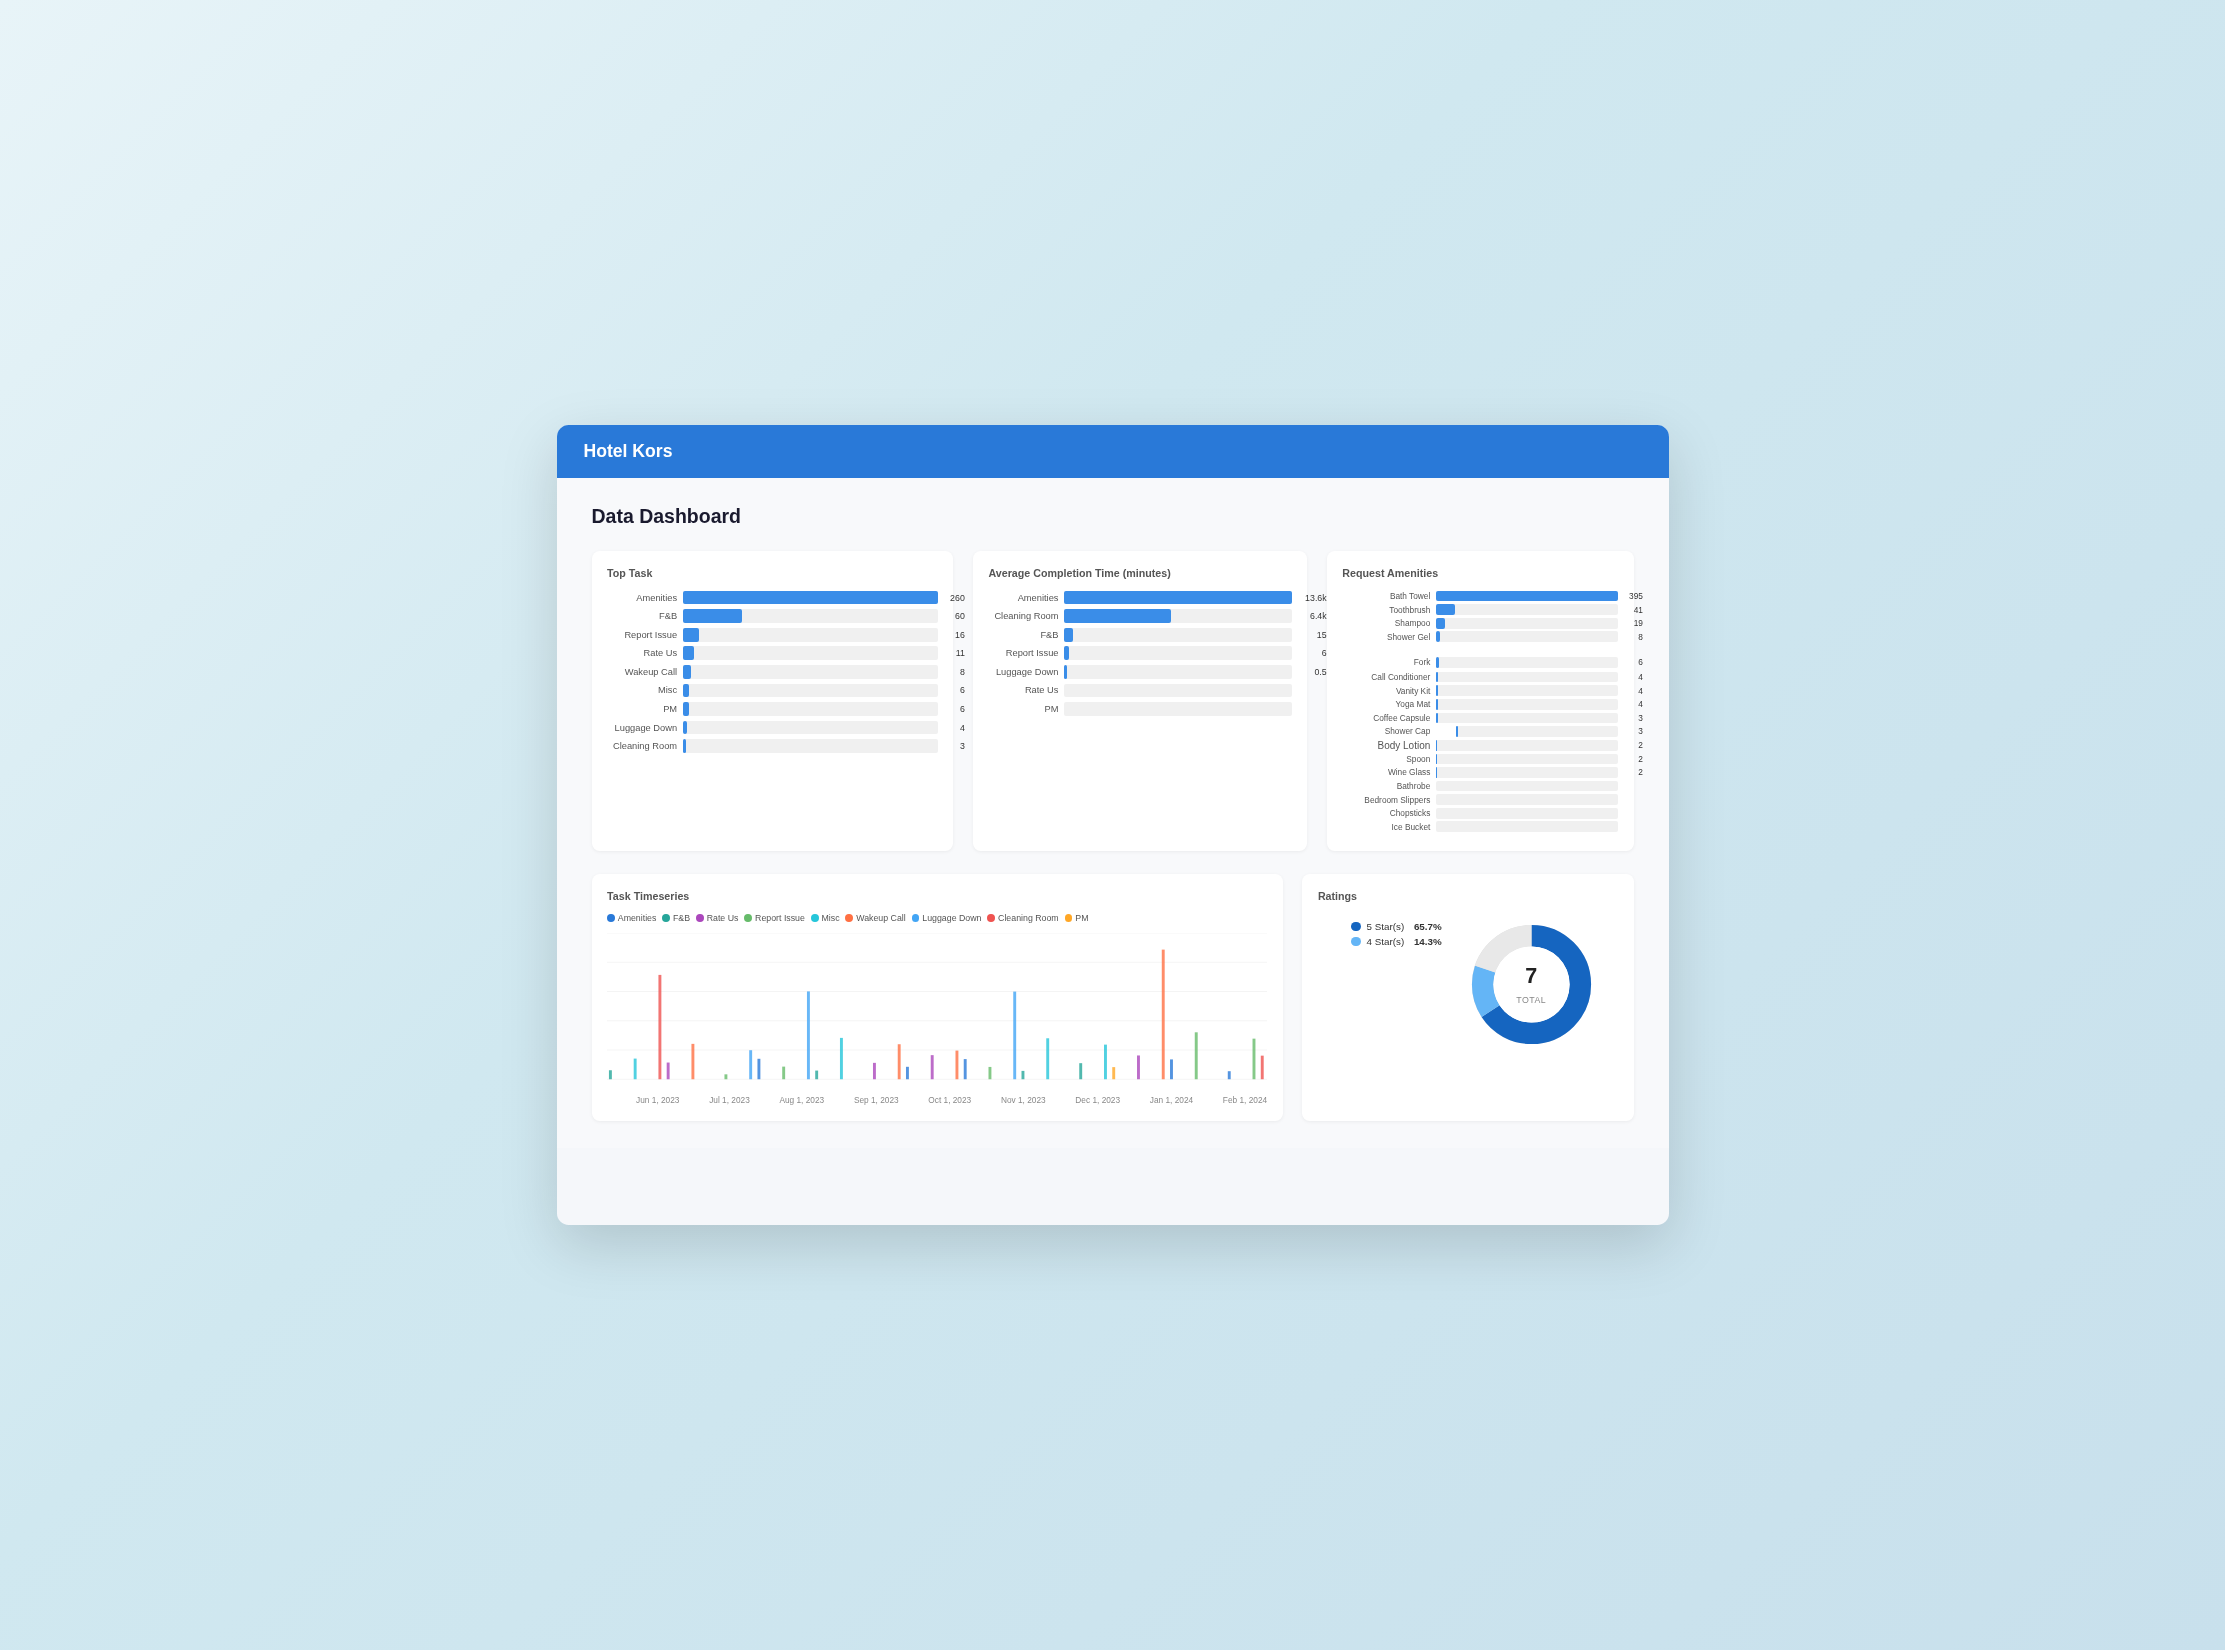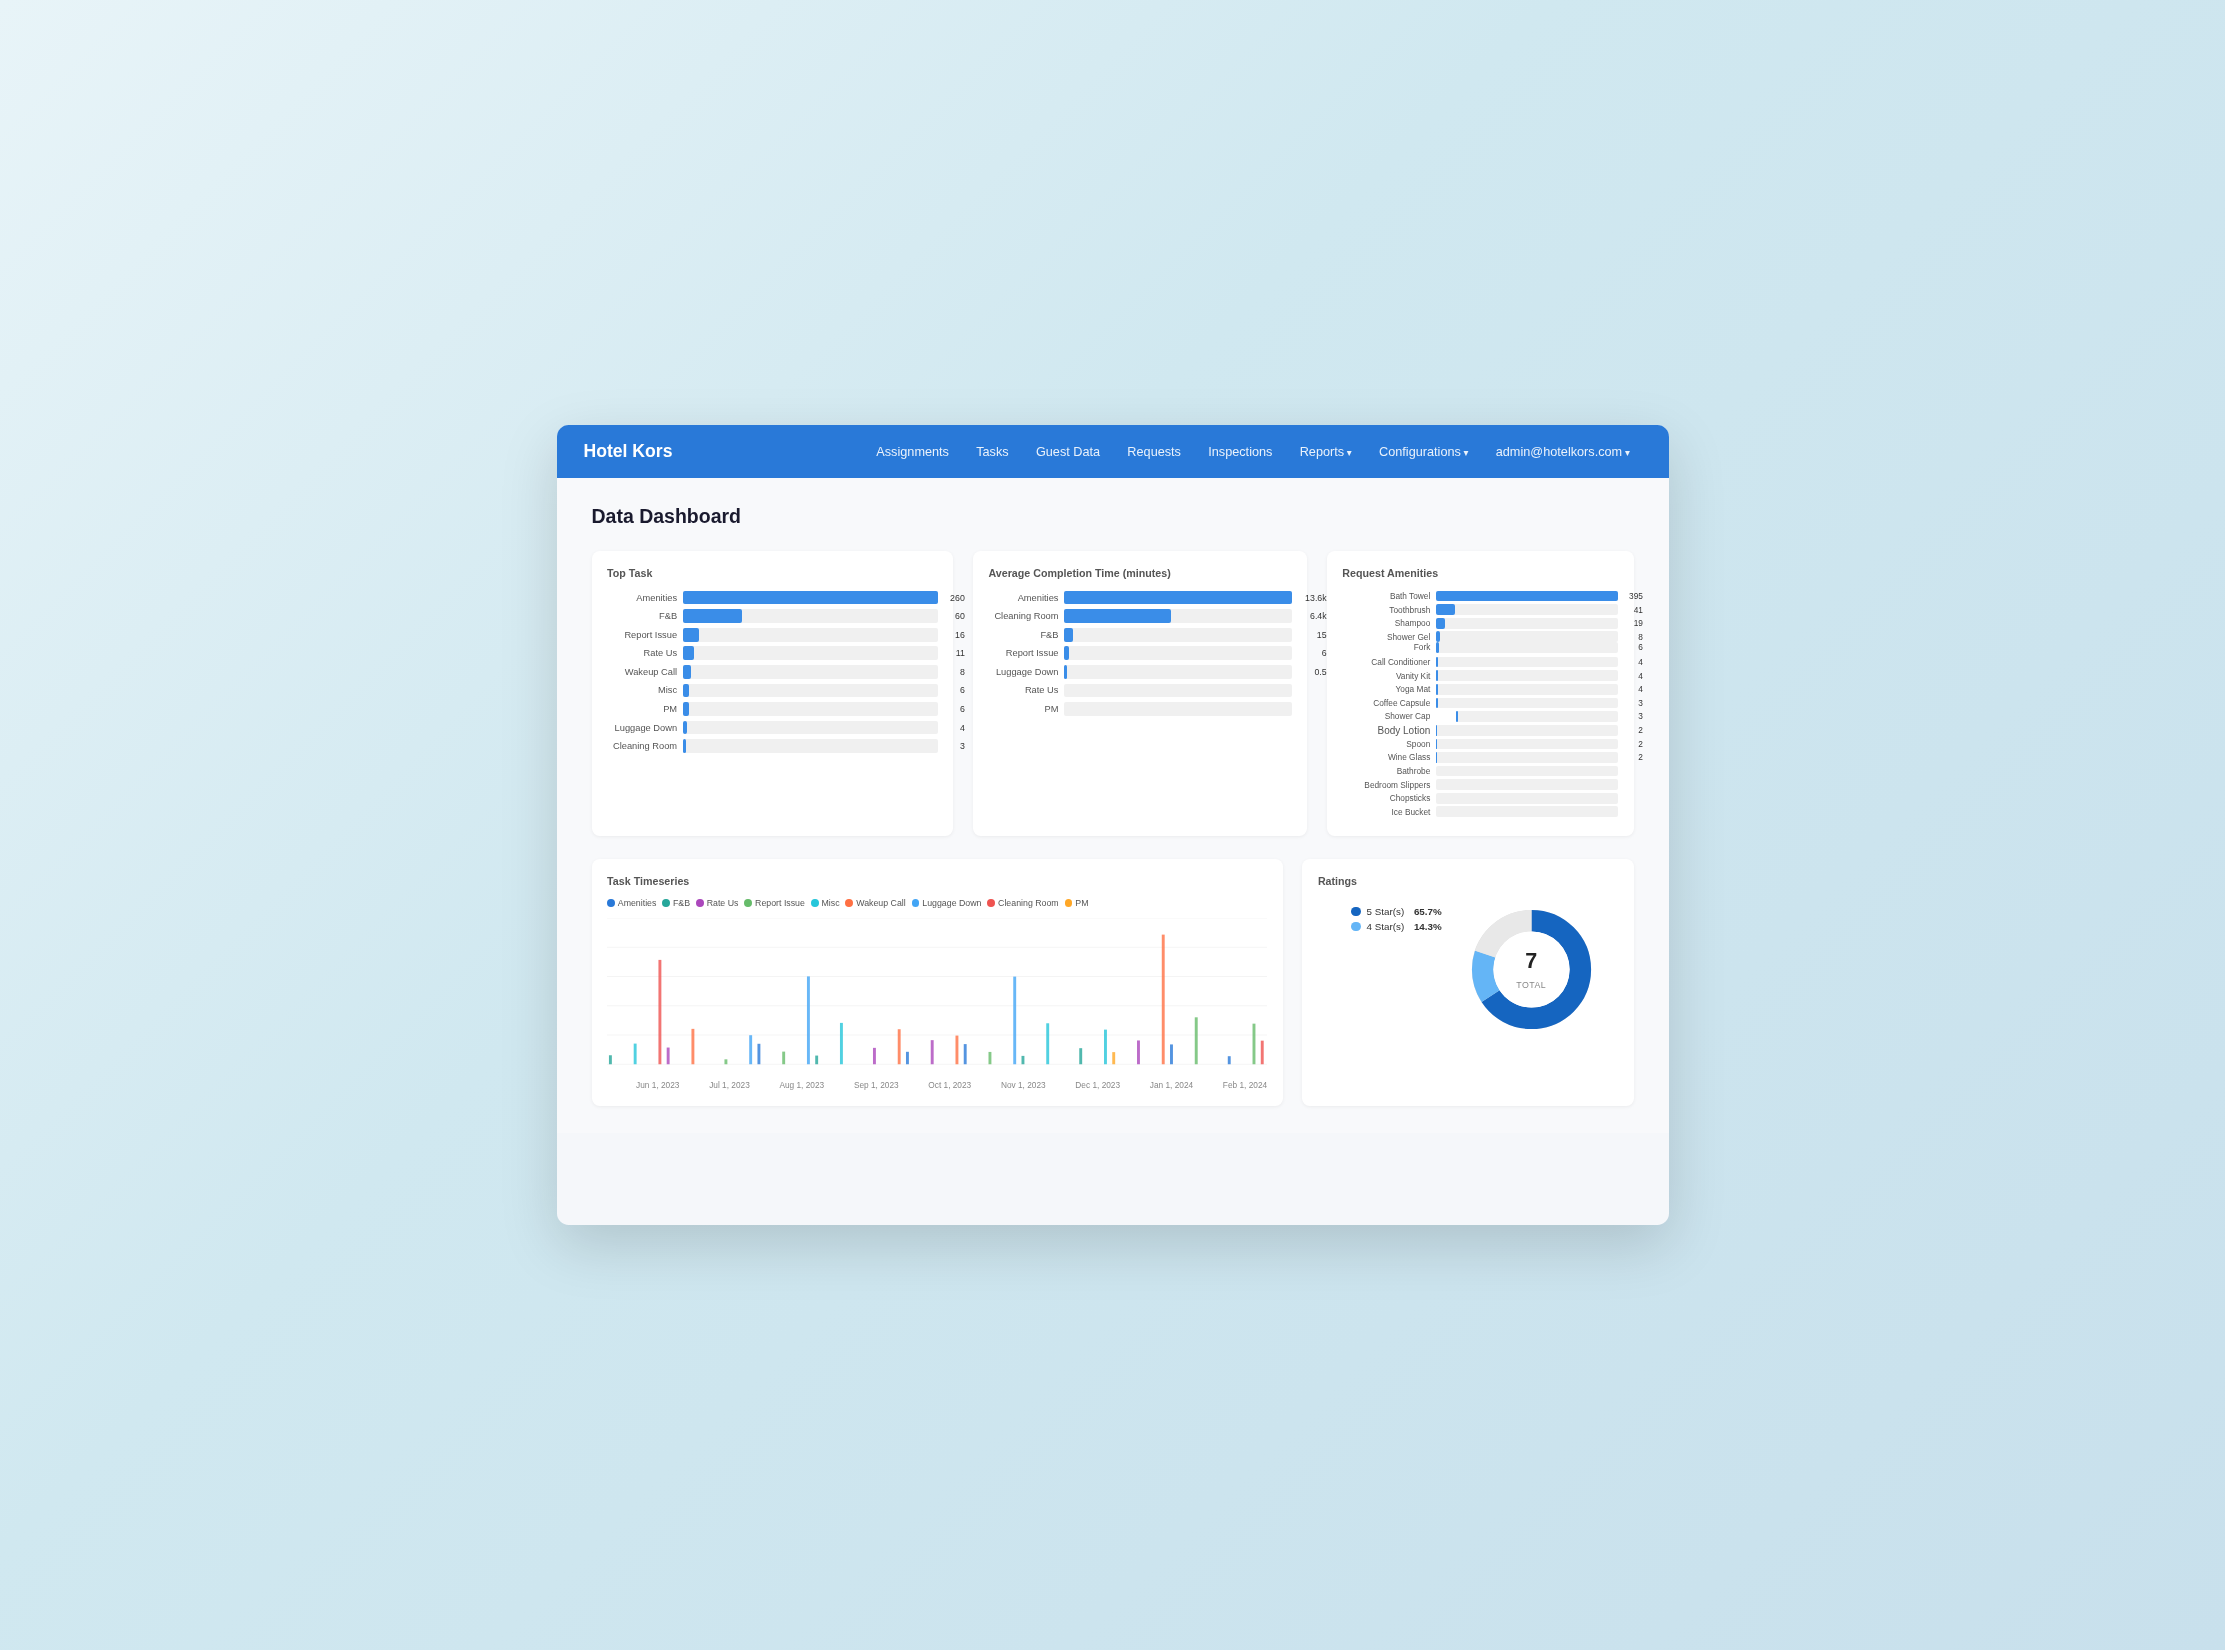--- a/index.html
+++ b/index.html
@@ -221,30 +221,20 @@
       gap: 26px;
     }
   </style>
 </head>
 <body>
 
 <div class="window">
 
   <nav class="navbar">
     <span class="navbar-brand">Hotel Kors</span>
-    <div class="navbar-links">
-      <span class="nav-link">Assignments</span>
-      <span class="nav-link">Tasks</span>
-      <span class="nav-link">Guest Data</span>
-      <span class="nav-link">Requests</span>
-      <span class="nav-link">Inspections</span>
-      <span class="nav-link dropdown">Reports</span>
-      <span class="nav-link dropdown">Configurations</span>
-      <span class="nav-link dropdown">admin@hotelkors.com</span>
-    </div>
   </nav>
 
   <div class="main">
     <h1 class="page-title">Data Dashboard</h1>
 
     <div class="charts-row">
 
       <div class="chart-card top-task-card">
         <div class="chart-title">Top Task</div>
         <div class="bar-chart" id="top-task-bars">
@@ -386,21 +376,21 @@
         <span style="position:absolute;right:-25px;top:50%;transform:translateY(-50%);font-size:8.3px;color:#333;">41</span>
       </div>
     </div>
             <div class="bar-row" style="margin-bottom: 2.9px;">
       <div class="bar-label" style="font-size:8.3px;width:88px;">Shampoo</div>
       <div class="bar-track" style="height:10.7px;position:relative;">
         <div class="bar-fill" style="width:4.8%;height:100%;background:#3a8de8;border-radius:2px;"></div>
         <span style="position:absolute;right:-25px;top:50%;transform:translateY(-50%);font-size:8.3px;color:#333;">19</span>
       </div>
     </div>
-            <div class="bar-row" style="margin-bottom: 0; align-items: flex-end;">
+            <div class="bar-row" style="margin-bottom: 15px; align-items: flex-end;">
       <div class="bar-label" style="font-size:8.3px;width:88px;">Shower Gel</div>
       <div class="bar-track" style="height:10.7px;position:relative;">
         <div class="bar-fill" style="width:2%;height:100%;background:#3a8de8;border-radius:2px;"></div>
         <span style="position:absolute;right:-25px;top:50%;transform:translateY(-50%);font-size:8.3px;color:#333;">8</span>
       </div>
     </div>
             <div class="bar-row" style="margin-bottom: 4px;">
       <div class="bar-label" style="font-size:8.3px;width:88px;">Fork</div>
       <div class="bar-track" style="height:10.7px;position:relative;">
         <div class="bar-fill" style="width:1.5%;height:100%;background:#3a8de8;border-radius:2px;"></div>

